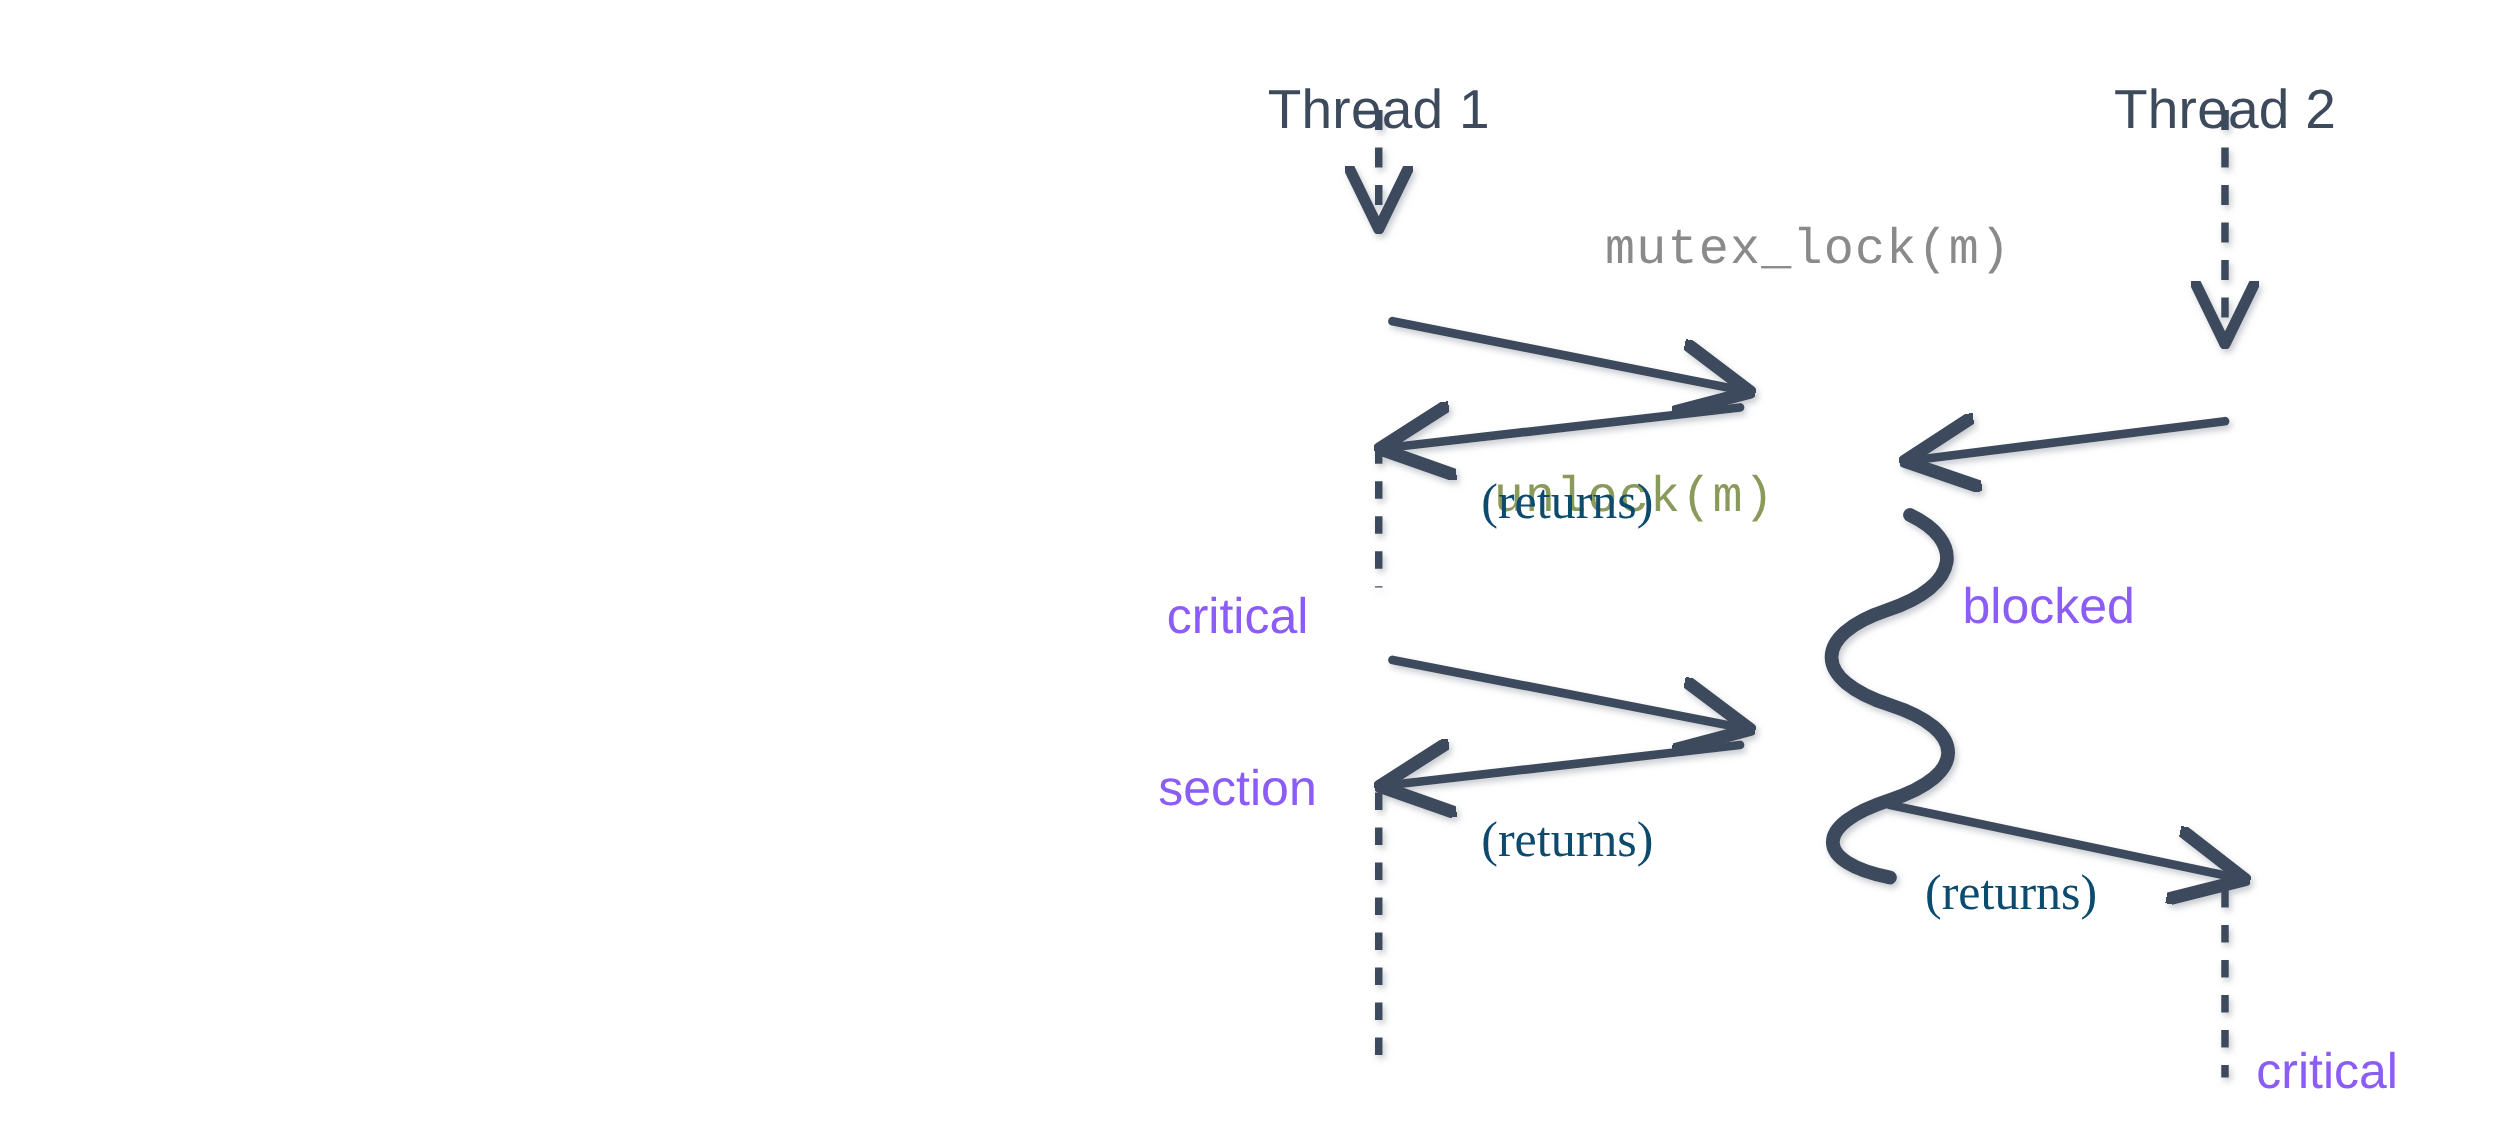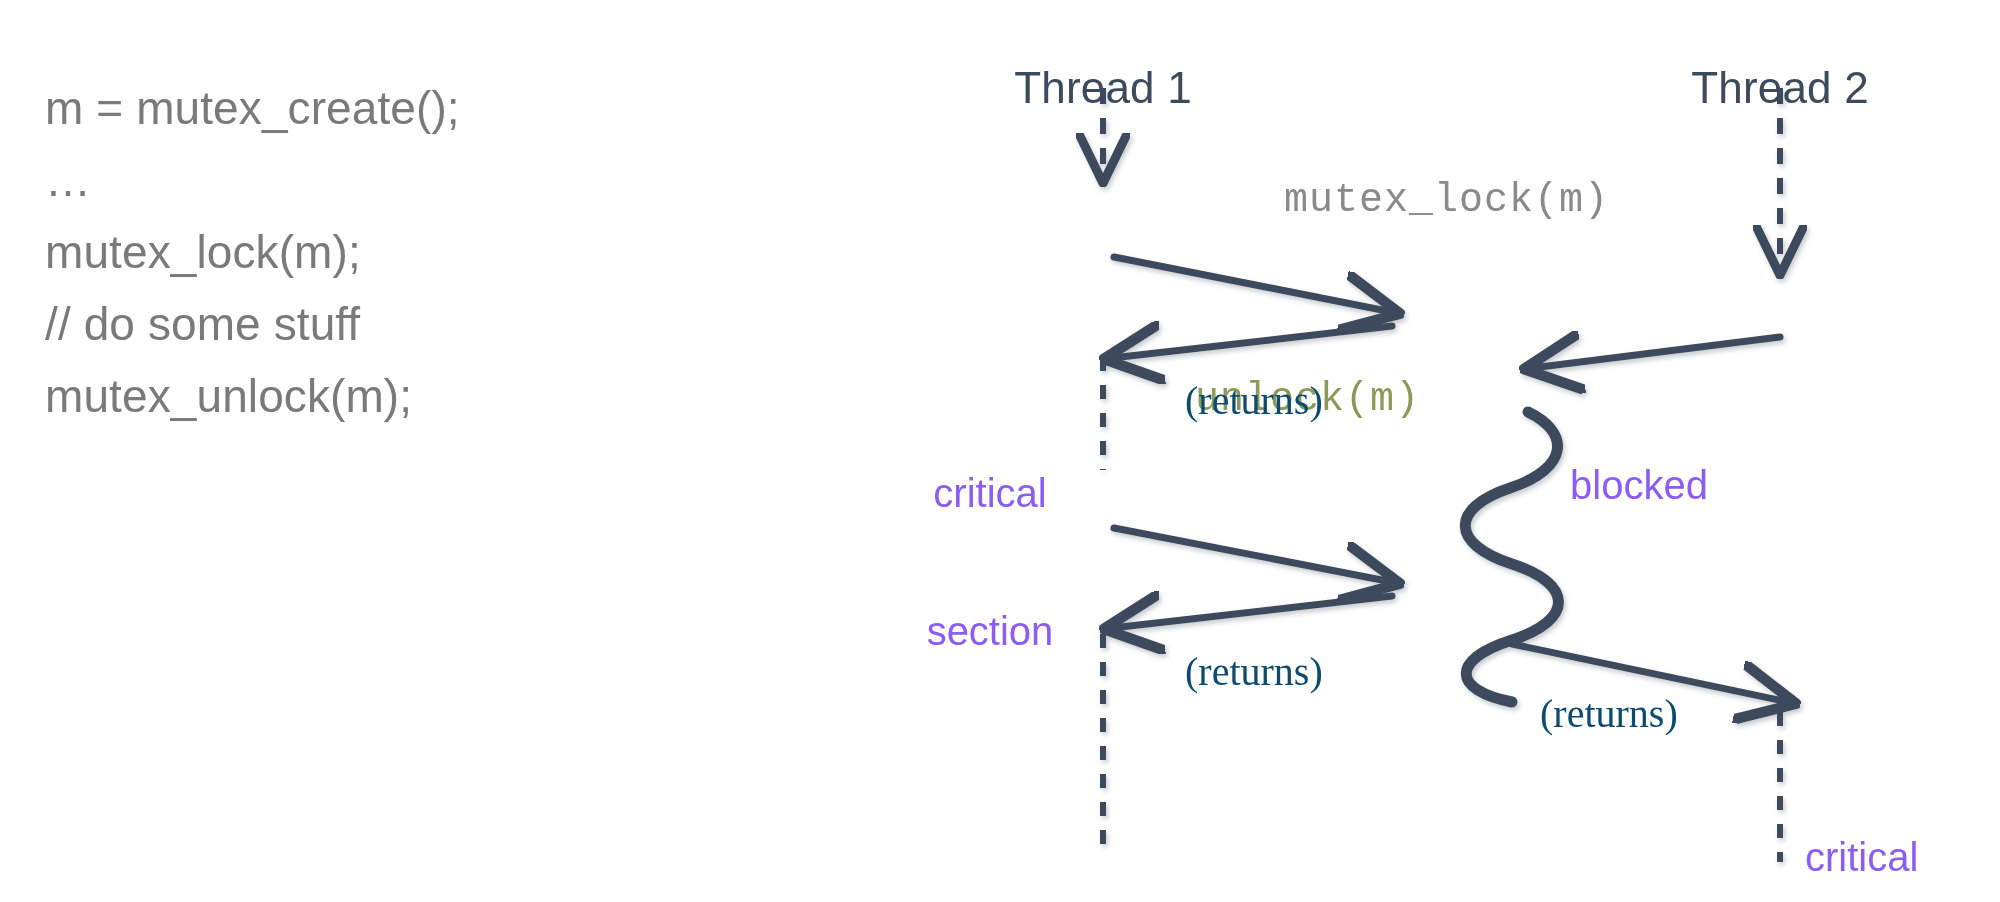--- a/index.html
+++ b/index.html
@@ -44,27 +44,20 @@
     font-size:40px;color:#8b5cf6;font-family:"Liberation Sans",sans-serif;
     line-height:46px;text-align:center;
   }
   .red-note.right{text-align:left;}
 </style>
 </head>
 <body>
 
 <div id="stage">
 
-  <div id="code-column">
-    <div class="code-line">m = mutex_create();</div>
-    <div class="code-line">…</div>
-    <div class="code-line">mutex_lock(m);</div>
-    <div class="code-line">// do some stuff</div>
-    <div class="code-line">mutex_unlock(m);</div>
-  </div>
 
   <svg id="diagram" viewBox="0 0 2000 902" xmlns="http://www.w3.org/2000/svg">
     <defs>
       <marker id="ah" markerWidth="9" markerHeight="9" refX="7.2" refY="4.5" orient="auto" markerUnits="strokeWidth">
         <path d="M0.4,0.6 L8.4,4.5 L0.4,8.4" fill="none" stroke="#3d4a5c" stroke-width="1.5" stroke-linecap="round" stroke-linejoin="round"></path>
       </marker>
       <filter id="sh" x="-30%" y="-30%" width="170%" height="170%">
         <feDropShadow dx="2" dy="3" stdDeviation="2.6" flood-color="#9aa0a8" flood-opacity="0.55"></feDropShadow>
       </filter>
     </defs>

